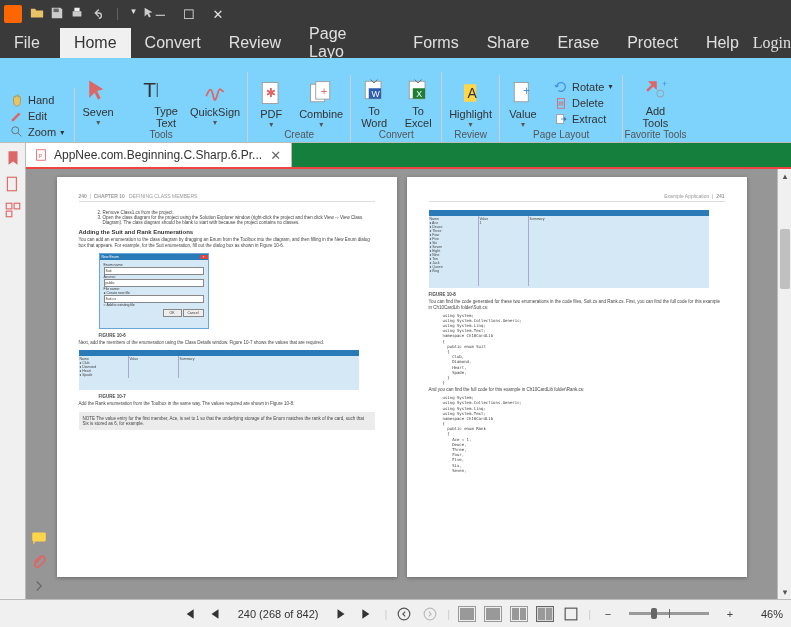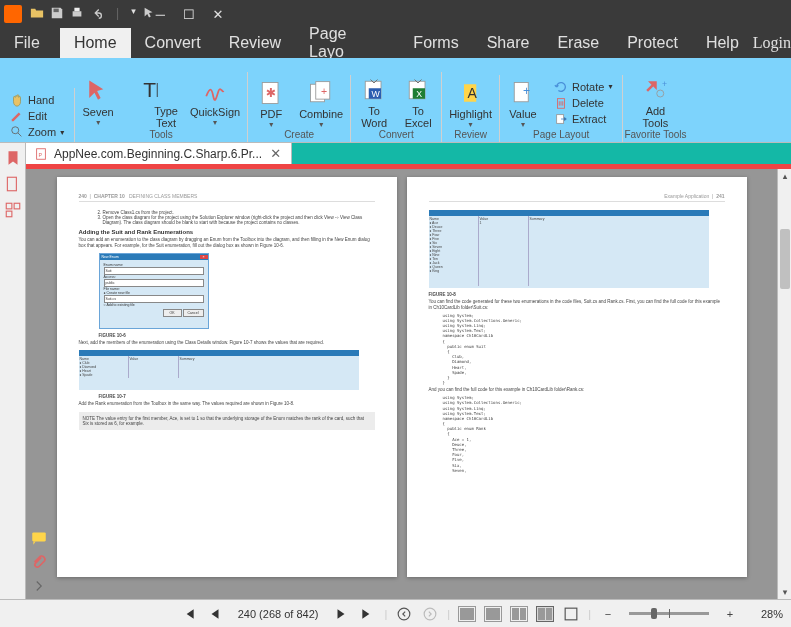--- a/index.html
+++ b/index.html
@@ -23,21 +23,21 @@
 .ribbon .btncol { display: flex; flex-direction: column; justify-content: space-around; padding: 2px 6px; font-size: 11px; color: #333; }
 .ribbon .btncol .row { display: flex; align-items: center; gap: 4px; cursor: pointer; padding: 1px 3px; }
 .ribbon .bigbtn { display: flex; flex-direction: column; align-items: center; justify-content: center; padding: 2px 6px 0 6px; cursor: pointer; min-width: 44px; font-size: 11px; color: #333; }
 .ribbon .bigbtn svg { width: 28px; height: 28px; }
 .ribbon .bigbtn .lbl { text-align: center; margin-top: 1px; line-height: 1.1; }
 .ribbon .bigbtn .dd { font-size:8px; color:#555; }
 .vtabs { width: 26px; background: #f0f0f0; display: flex; flex-direction: column; align-items: center; gap: 8px; padding: 6px 0; border-right: 1px solid #bbb; }
 .vtabs .tab { width: 18px; height: 18px; cursor: pointer; }
 .content-area { flex: 1; display: flex; background: #4a4a4a; overflow:hidden; }
 .docarea { flex: 1; display: flex; flex-direction: column; }
-.doctab { height: 26px; background: #14b8a6; display: flex; align-items: center; border-bottom: 5px solid #ef4444; }
+.doctab { height: 26px; background: #15803d; display: flex; align-items: center; border-bottom: 2px solid #ef4444; }
 .doctab .tab { display: flex; align-items: center; gap: 6px; padding: 0 8px; height:100%; background:#fff; border-right:1px solid #bbb; font-size:12px; color:#333;}
 .doctab .tab svg { width:14px; height:14px; }
 .doctab .tab .close { font-size:13px; color:#666; cursor:pointer; padding:0 2px;}
 .pageview { flex: 1; background: #969696; display: flex; gap: 10px; justify-content: center; align-items: flex-start; padding: 8px; overflow: hidden; position:relative;}
 .pageview .page { background: #fff; width: 340px; height: 400px; box-shadow: 0 1px 4px rgba(0,0,0,0.3); padding: 16px 22px; font-size: 5px; color: #444; overflow:hidden; }
 .page .hdr { font-size:5px; color:#999; display:flex; justify-content:space-between; border-bottom:0.5px solid #ddd; padding-bottom:2px; margin-bottom:8px;}
 .page h4 { font-size:6px; font-weight:bold; margin:4px 0 2px 0; color:#333;}
 .page p { font-size:4.5px; line-height:1.3; margin:2px 0; }
 .page .fig { background:#d5e8f5; border:1px solid #6aa5d8; width:110px; height:76px; margin:4px 20px; position:relative;}
 .page .fig .titbar { background:#2a7ab8; height:6px; width:100%; display:flex; justify-content:space-between; align-items:center;}
@@ -471,14 +471,14 @@
         <rect x="1" y="1" width="10" height="10" fill="none" stroke="#555"></rect>
       </svg>
     </div>
   <span style="color:#ccc;">|</span>
   <div class="sbtn">−</div>
   <div class="zoom-slider">
       <div class="tick"></div>
       <div class="handle"></div>
     </div>
   <div class="sbtn">+</div>
-  <span style="width:36px;text-align:right;">28%</span>
+  <span style="width:36px;text-align:right;">46%</span>
 </div>
 
 </body></html>

